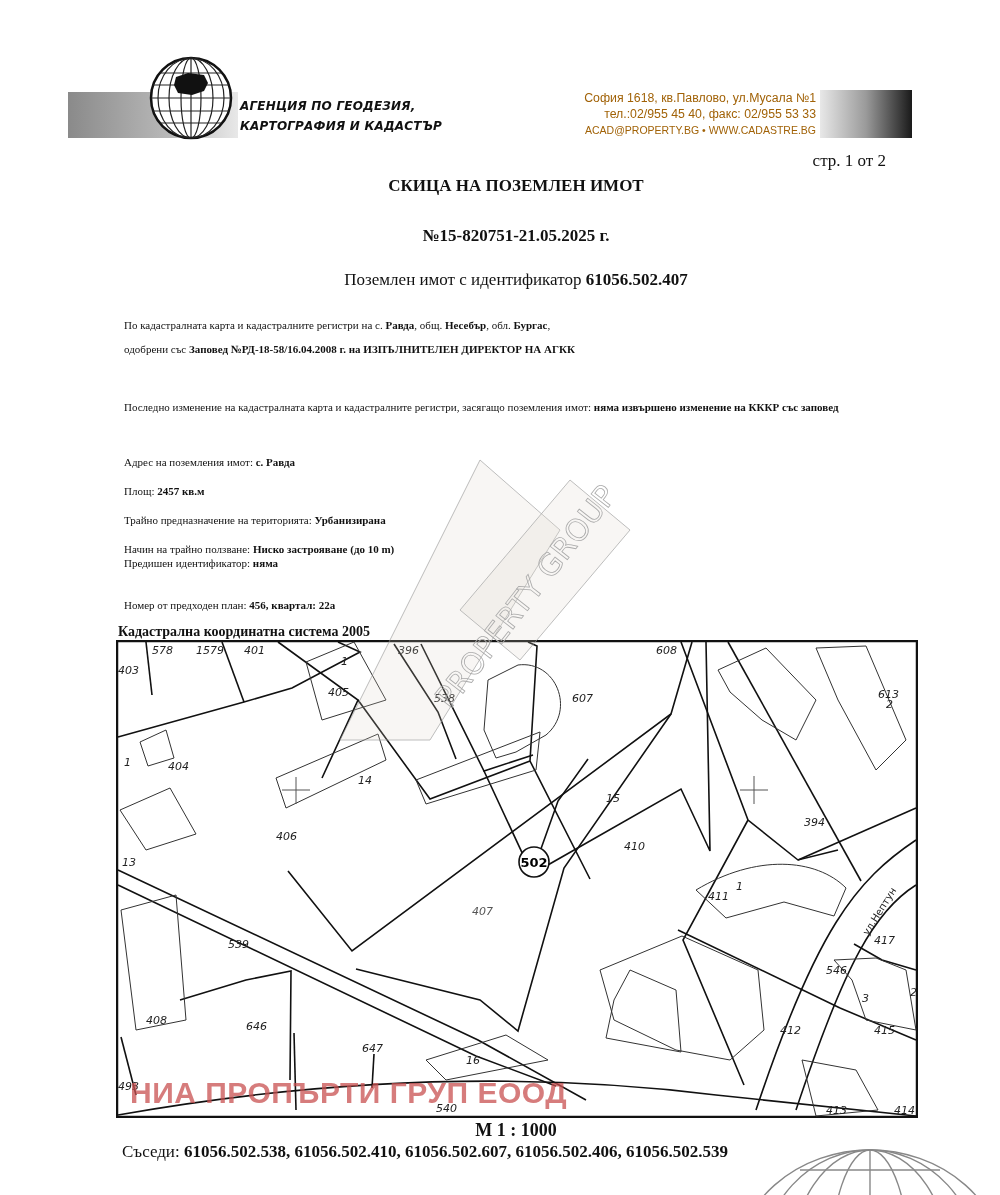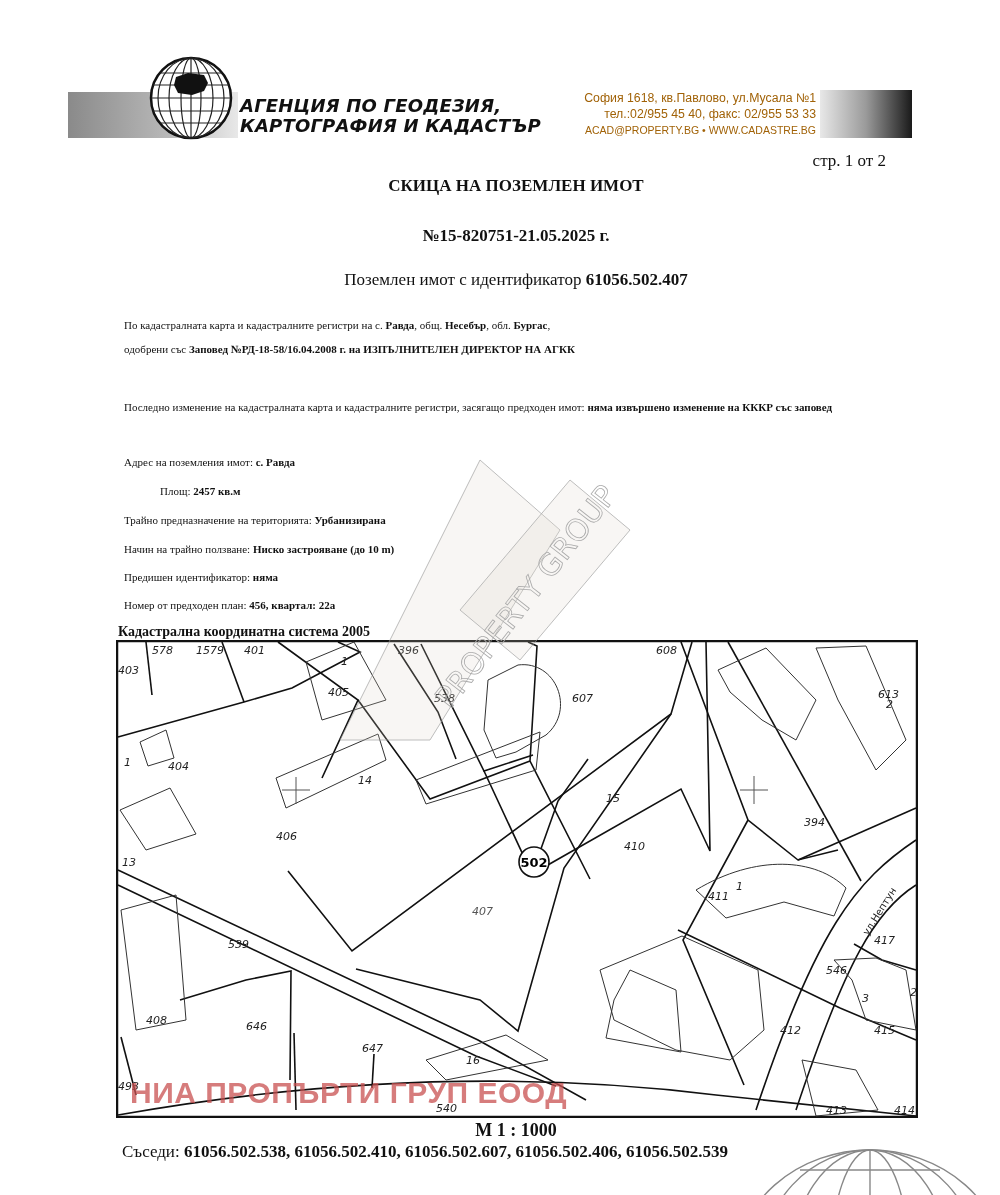--- a/index.html
+++ b/index.html
@@ -13,21 +13,21 @@
     left: 68px; top: 92px; width: 170px; height: 46px;
     background: linear-gradient(90deg, #8a8a8a 0%, #b9b9b9 60%, #e8e8e8 100%);
   }
   .hdr-bar-right {
     left: 820px; top: 90px; width: 92px; height: 48px;
     background: linear-gradient(90deg, #e8e8e8 0%, #9a9a9a 50%, #1a1a1a 100%);
   }
   .logo-globe { left: 148px; top: 55px; width: 86px; height: 86px; }
   .agency-name {
     left: 240px; top: 96px; font-family: "DejaVu Sans", sans-serif; font-weight: bold;
-    font-style: italic; font-size: 18px; line-height: 20px; letter-spacing: 0.2px; color: #111;
+    font-style: italic; font-size: 12px; line-height: 20px; letter-spacing: 0.2px; color: #111;
   }
   .contact {
     left: 560px; top: 90px; width: 256px; text-align: right;
     font-family: "Liberation Sans", sans-serif; font-size: 12.3px; line-height: 16px; color: #a16207;
   }
   .contact .small { font-size: 10.5px; }
   .page-num { right: 114px; top: 151px; font-size: 17px; }
   .title { left: 0; width: 1032px; text-align: center; font-weight: bold; font-size: 17px; }
   .t1 { top: 176px; }
   .t2 { top: 226px; }
@@ -81,27 +81,27 @@
 
 <div class="abs title t1">СКИЦА НА ПОЗЕМЛЕН ИМОТ</div>
 <div class="abs title t2">№15-820751-21.05.2025 г.</div>
 <div class="abs title t3"><span>Поземлен имот с идентификатор </span><b>61056.502.407</b></div>
 
 <div class="abs body-text" style="top:314px;">
   <span>По кадастралната карта и кадастралните регистри на с. </span><b>Равда</b><span>, общ. </span><b>Несебър</b><span>, обл. </span><b>Бургас</b><span>,</span><br>
   <span>одобрени със </span><b>Заповед №РД-18-58/16.04.2008 г. на ИЗПЪЛНИТЕЛЕН ДИРЕКТОР НА АГКК</b>
 </div>
 <div class="abs body-text" style="top:396px;">
-  <span>Последно изменение на кадастралната карта и кадастралните регистри, засягащо предходен имот: </span><b>няма извършено изменение на КККР със заповед</b>
+  <span>Последно изменение на кадастралната карта и кадастралните регистри, засягащо поземления имот: </span><b>няма извършено изменение на КККР със заповед</b>
 </div>
 <div class="abs body-text" style="top:451px;"><span>Адрес на поземления имот: </span><b>с. Равда</b></div>
-<div class="abs body-text" style="top:480px;margin-left:36px;"><span>Площ: </span><b>2457 кв.м</b></div>
+<div class="abs body-text" style="top:480px;"><span>Площ: </span><b>2457 кв.м</b></div>
 <div class="abs body-text" style="top:509px;"><span>Трайно предназначение на територията: </span><b>Урбанизирана</b></div>
 <div class="abs body-text" style="top:538px;"><span>Начин на трайно ползване: </span><b>Ниско застрояване (до 10 m)</b></div>
-<div class="abs body-text" style="top:566px;"><span>Предишен идентификатор: </span><b>няма</b></div>
+<div class="abs body-text" style="top:552px;"><span>Предишен идентификатор: </span><b>няма</b></div>
 <div class="abs body-text" style="top:594px;"><span>Номер от предходен план: </span><b>456, квартал: 22а</b></div>
 
 <div class="abs coord-label">Кадастрална координатна система 2005</div>
 
 <svg class="abs map" viewBox="0 0 802 478" font-family="DejaVu Sans, sans-serif" font-style="italic" font-size="11">
   <rect x="1" y="1" width="800" height="476" fill="#fff" stroke="#111" stroke-width="2.5"></rect>
   <g fill="none" stroke="#111" stroke-width="1.6">
 
     <polyline points="2,97 128,62 176,48 244,12 222,2"></polyline>
     <polyline points="30,2 36,55"></polyline>

